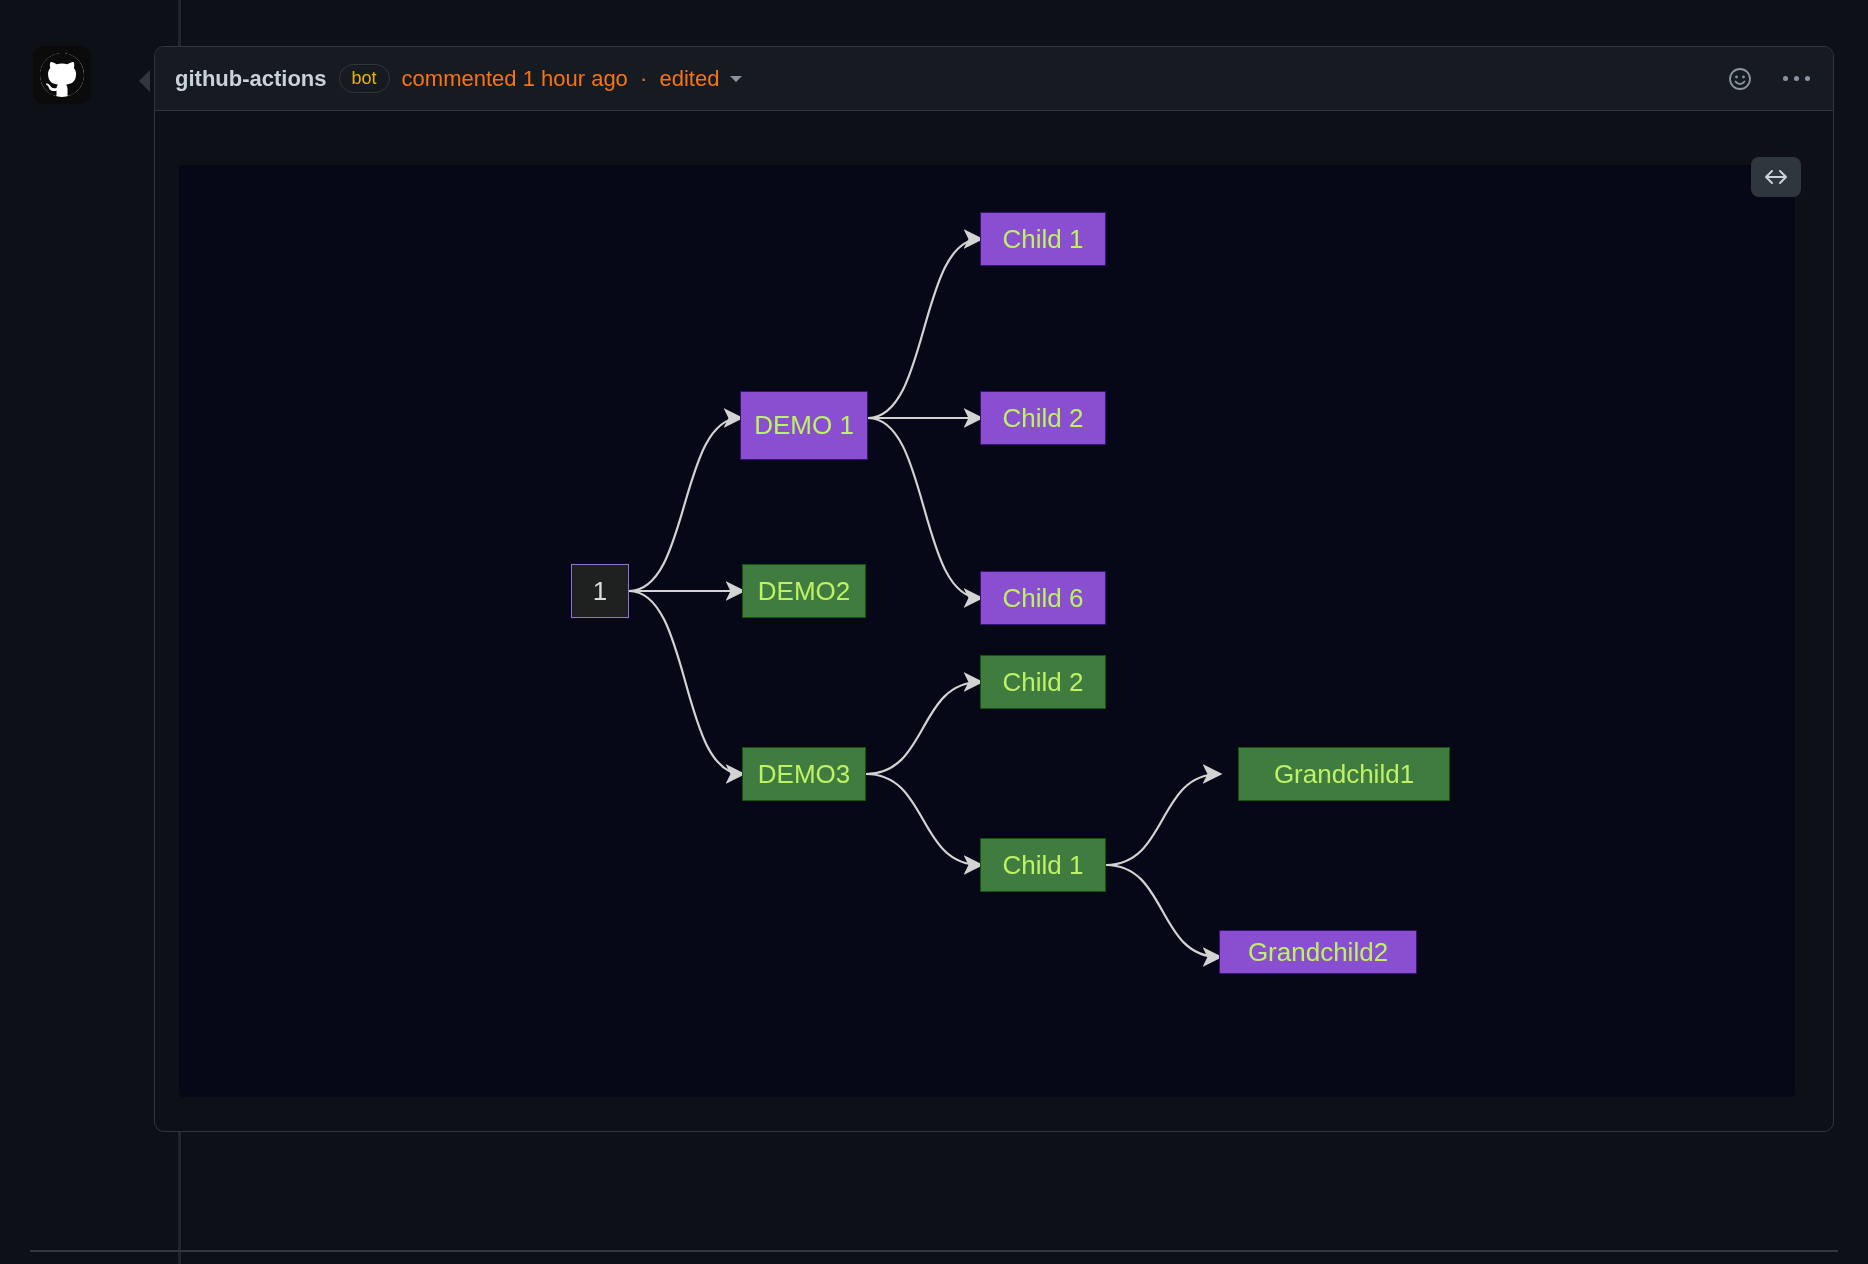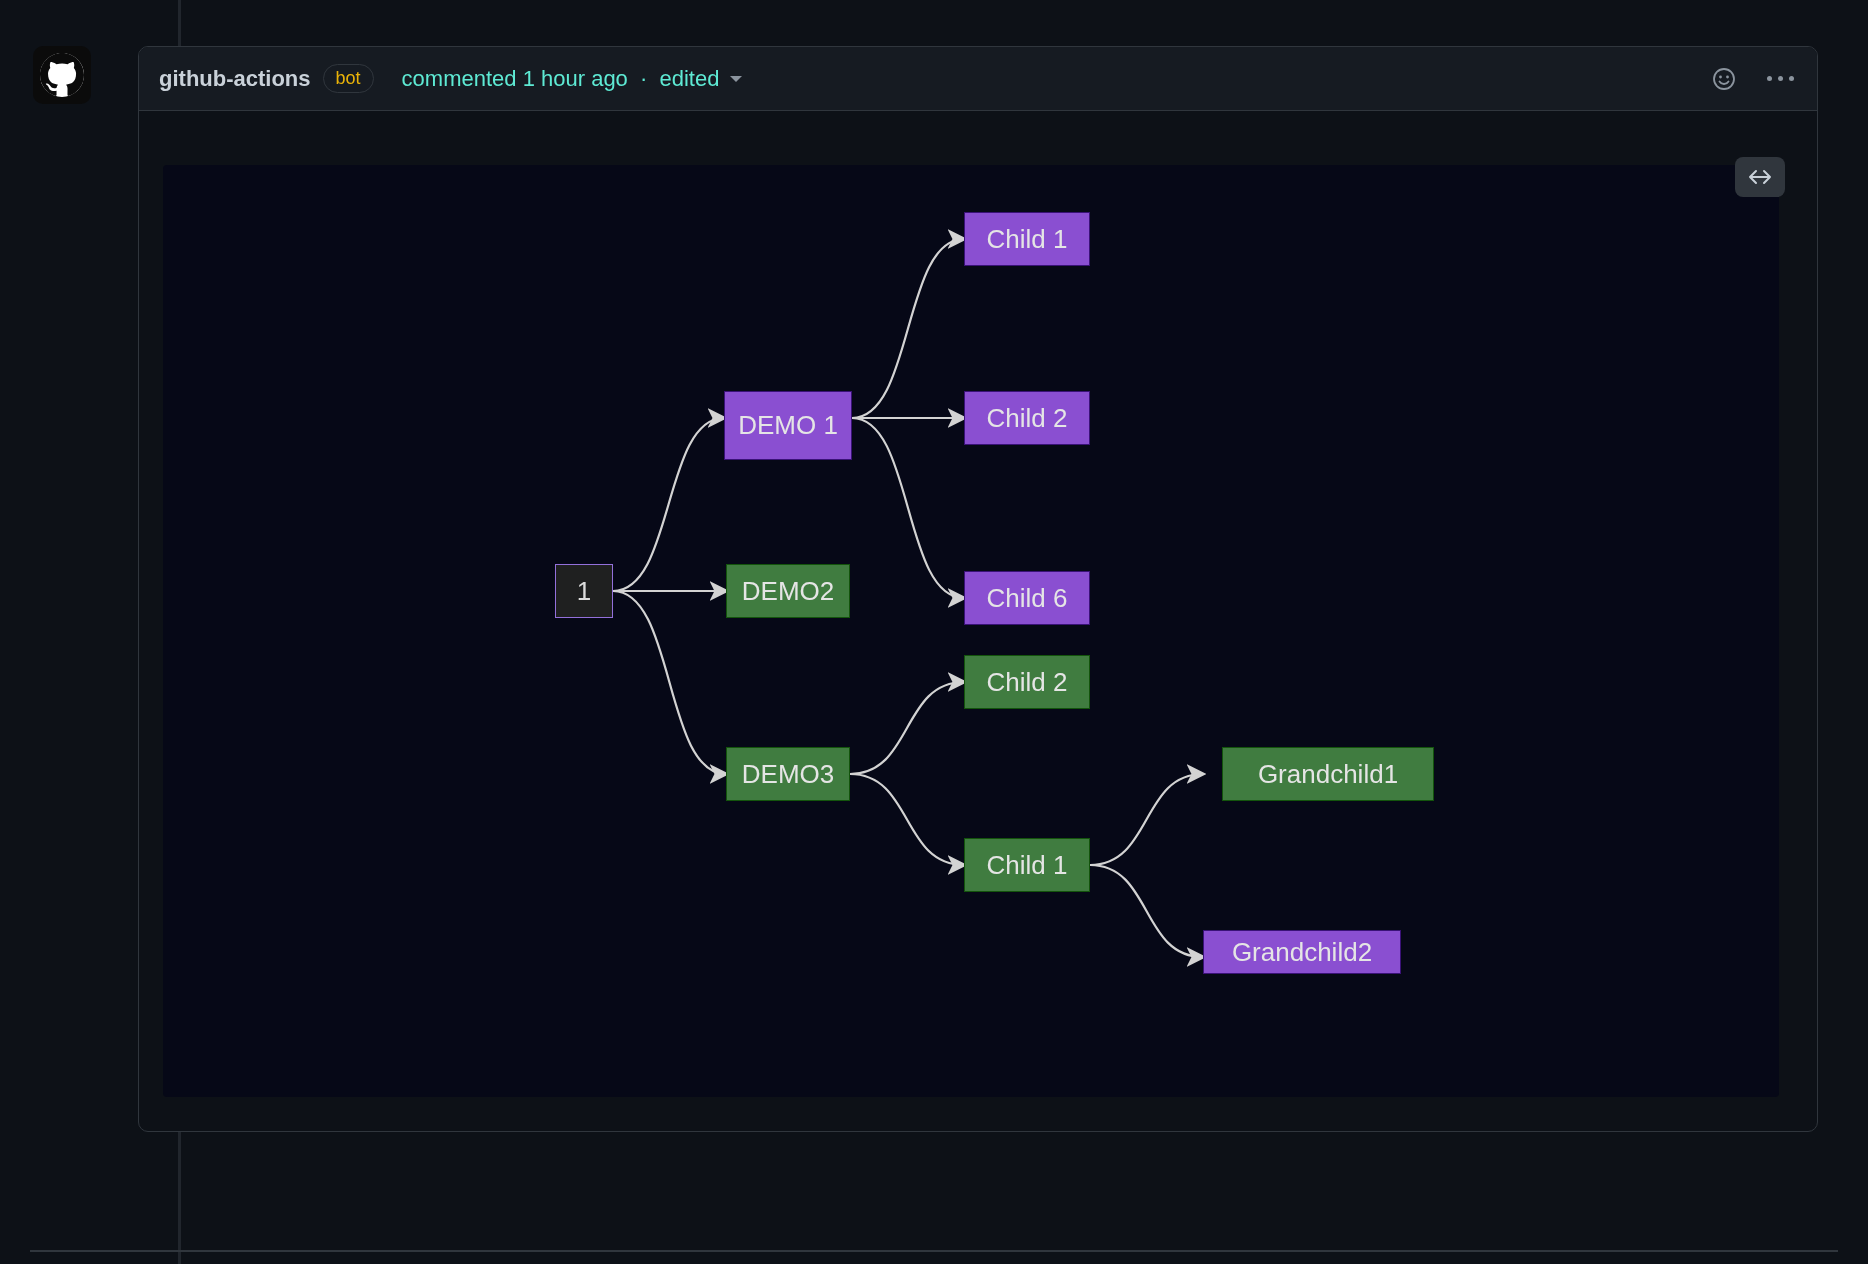--- a/index.html
+++ b/index.html
@@ -33,21 +33,21 @@
     border-radius: 10px;
     background: #0b0b0b;
     display: flex;
     align-items: center;
     justify-content: center;
   }
   .avatar svg { width: 44px; height: 44px; }
   .comment-box {
     position: absolute;
     top: 46px;
-    left: 138px;
+    left: 154px;
     width: 1680px;
     border: 1px solid #30363d;
     border-radius: 10px;
     background: #0d1117;
     overflow: hidden;
   }
   .comment-pointer {
     position: absolute;
     top: 70px;
     left: 139px;
@@ -72,22 +72,22 @@
   .bot-badge {
     margin-left: 12px;
     padding: 2px 12px;
     border: 1px solid #30363d;
     border-radius: 24px;
     color: #eab308;
     font-size: 18px;
     line-height: 1.3;
   }
   .meta-text {
-    margin-left: 28px;
-    color: #5eead4;
+    margin-left: 12px;
+    color: #f97316;
     font-size: 22px;
   }
   .meta-sep { margin: 0 6px; }
   .edited-caret {
     margin-left: 10px;
     display: inline-flex;
     align-items: center;
     color: #8b949e;
   }
   .edited-caret svg { width: 14px; height: 10px; }
@@ -141,21 +141,21 @@
     inset: 0;
     width: 100%;
     height: 100%;
   }
   .node {
     position: absolute;
     display: flex;
     align-items: center;
     justify-content: center;
     font-size: 26px;
-    color: #e5e5e5;
+    color: #bef264;
     font-family: "Trebuchet MS", Verdana, Arial, sans-serif;
     padding: 0 18px;
     height: 54px;
     white-space: nowrap;
   }
   .node-root {
     background: #1f2020;
     border: 1.5px solid #9370db;
     color: #dcdcdc;
     width: 58px;

